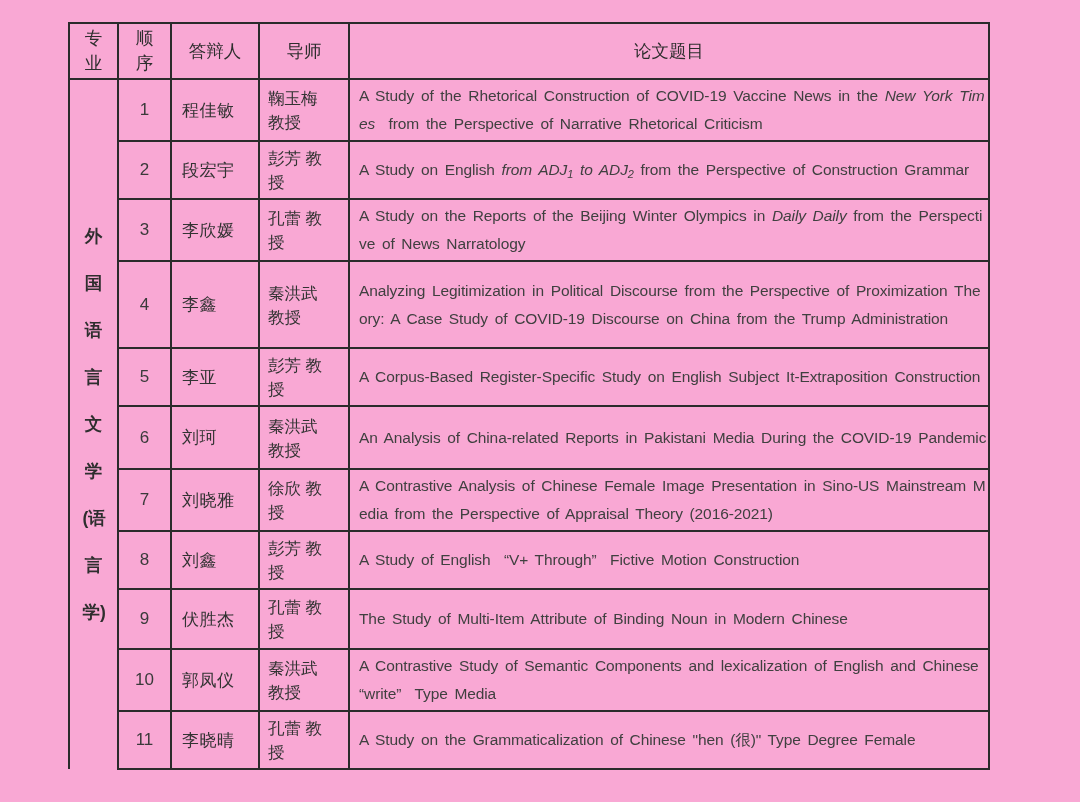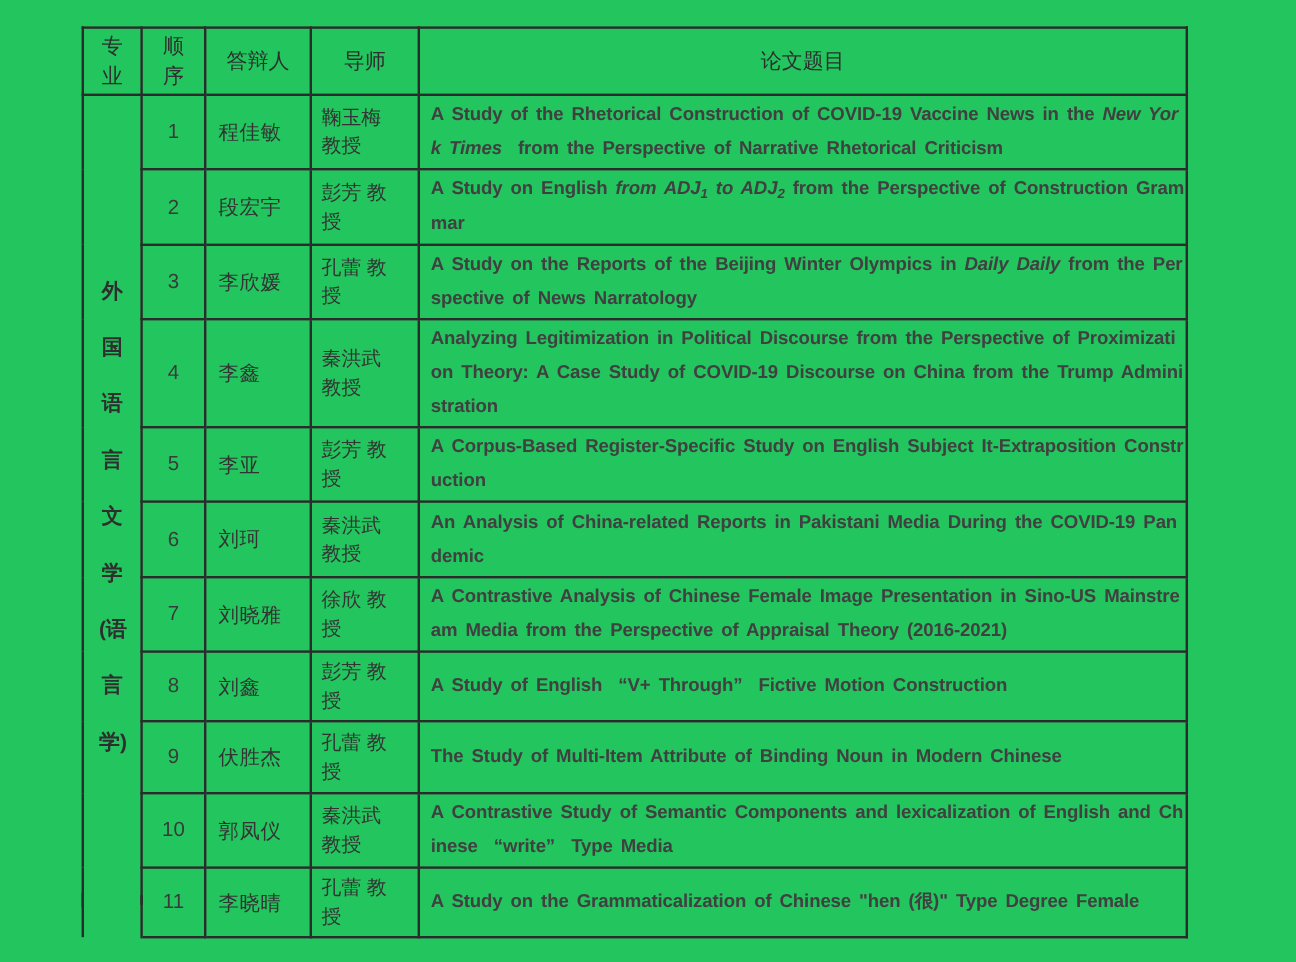--- a/index.html
+++ b/index.html
@@ -4,21 +4,21 @@
 <style>
   * { box-sizing: border-box; margin: 0; padding: 0; }
   html, body { background: #ffffff; }
   body {
     width: 1080px;
     height: 802px;
     position: relative;
     font-family: "Liberation Sans", "DejaVu Sans", sans-serif;
     overflow: hidden;
   }
-  .page { position: absolute; inset: 0; background: #22c55e; }
+  .page { position: absolute; inset: 0; background: #f9a8d4; }
 
   table.defense {
     position: absolute;
     left: 68px;
     top: 22px;
     width: 920px;
     border-collapse: collapse;
     table-layout: fixed;
   }
   td, th {
@@ -82,21 +82,21 @@
   }
   td.advisor { padding: 4px 0 4px 8px; }
   .adv-text {
     width: 63px;
     font-size: 16.5px;
     line-height: 24px;
     color: #333333;
     word-break: break-all;
     white-space: pre-wrap;
   }
-  td.title { padding: 2px 0 2px 9px; font-weight: bold; }
+  td.title { padding: 2px 0 2px 9px; }
   .title-text {
     font-size: 15.5px;
     line-height: 28px;
     color: #404040;
     letter-spacing: -0.1px;
     word-spacing: 2.5px;
     word-break: break-all;
     white-space: pre-wrap;
   }
   .title-text .it { font-style: italic; }

